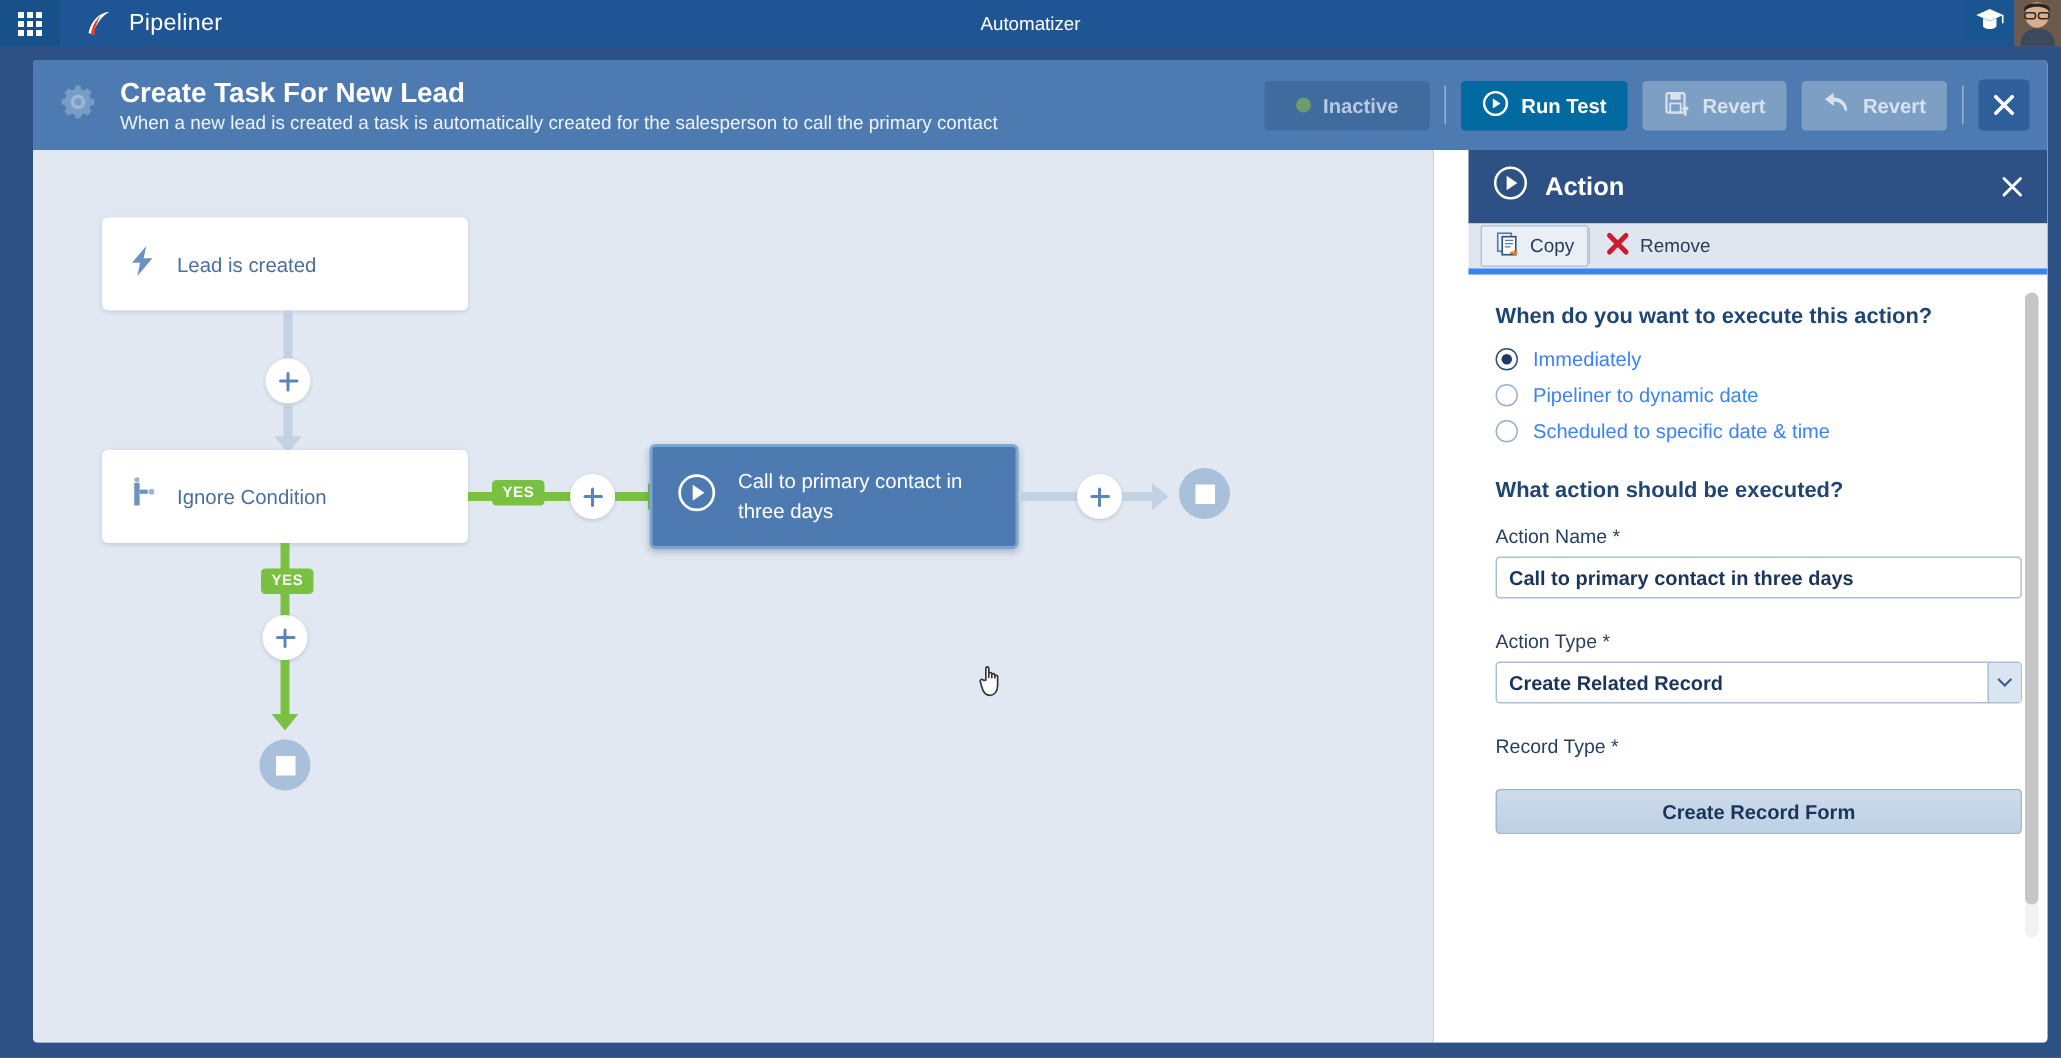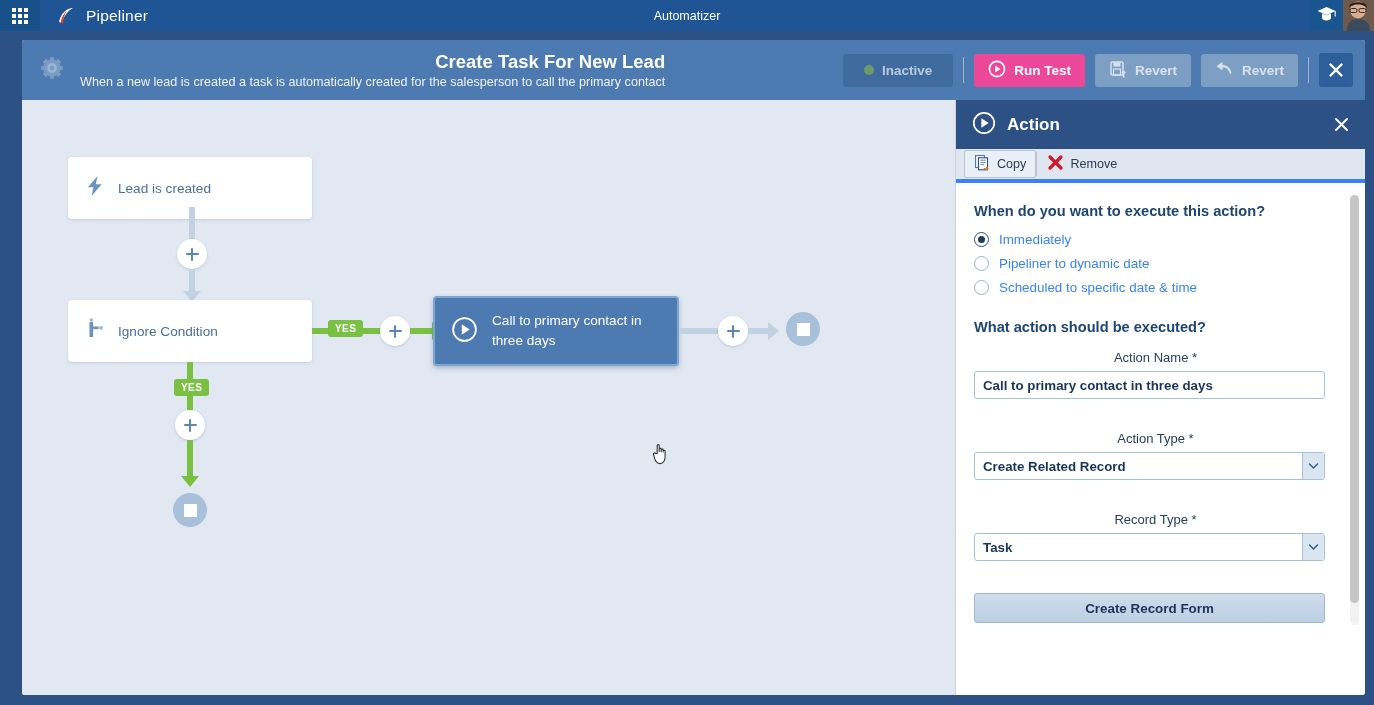--- a/index.html
+++ b/index.html
@@ -62,41 +62,41 @@
     background: #e2e8f2;
     border-radius: 3px; overflow: hidden;
   }
 
   
   .page-header {
     position: relative; height: 60px; background: #4d7ab0;
     display: flex; align-items: center; padding: 0 12px 0 16px;
   }
   .gear-icon { flex: 0 0 auto; margin-right: 14px; }
-  .header-text { flex: 0 0 auto; text-align: right; }
+  .header-text { flex: 0 0 auto; }
   .header-title {
     color: #ffffff; font-size: 18.5px; font-weight: bold; line-height: 1.25;
   }
   .header-sub { color: #eef3f9; font-size: 12.6px; line-height: 1.3; margin-top: 1px; }
   .header-actions {
     margin-left: auto; display: flex; align-items: center; gap: 10px;
   }
   .btn {
     height: 33px; border-radius: 3px; display: flex; align-items: center;
     gap: 8px; padding: 0 14px; font-size: 13.5px; font-weight: bold;
     border: none; cursor: pointer; white-space: nowrap;
     font-family: "Liberation Sans", sans-serif;
   }
   .btn-inactive {
     background: #3f6b9f; color: #b9cade; font-weight: bold;
     width: 110px; justify-content: center;
   }
   .dot { width: 10px; height: 10px; border-radius: 50%; background: #6f9a6a; }
   .divider-v { width: 1px; height: 26px; background: #9ab4d2; }
-  .btn-run { background: #ec4899; color: #ffffff; }
+  .btn-run { background: #0369a1; color: #ffffff; }
   .btn-publish, .btn-revert { background: #7e9fc4; color: #d7e2ee; }
   .btn-close {
     width: 34px; height: 34px; background: #2f5f9b; border-radius: 3px;
     display: flex; align-items: center; justify-content: center; cursor: pointer;
   }
 
   
   .body-split { position: relative; height: 595px; }
   .canvas {
     position: absolute; left: 0; top: 0; width: 933px; height: 595px;
@@ -145,21 +145,21 @@
   }
   .arrow-r {
     position: absolute; width: 0; height: 0;
     border-top: 9px solid transparent; border-bottom: 9px solid transparent;
   }
   .cursor-hand { position: absolute; pointer-events: none; }
 
   
   .panel {
     position: absolute; right: 0; top: 0; width: 410px; height: 595px;
-    background: #ffffff; border-left: 1px solid #c9d4e2;
+    background: #ffffff; border-left: 1px solid #c9d4e2; padding-left: 23px;
   }
   .panel-head {
     height: 49px; background: #2d5185; display: flex; align-items: center;
     padding: 0 10px 0 16px;
   }
   .panel-title { color: #ffffff; font-size: 17px; font-weight: bold; margin-left: 11px; }
   .panel-close {
     margin-left: auto; width: 28px; height: 28px; border-radius: 2px;
     display: flex; align-items: center; justify-content: center; cursor: pointer;
   }
@@ -201,21 +201,21 @@
     background: #ffffff; font-size: 13.3px; font-weight: bold; color: #1b3459;
     padding: 0 8px; display: flex; align-items: center;
     font-family: "Liberation Sans", sans-serif;
   }
   .select { position: relative; padding-right: 26px; cursor: pointer; }
   .select-arrow {
     position: absolute; right: 0; top: 0; width: 22px; height: 26px;
     background: #d9e6f2; border-left: 1px solid #a9c0d8;
     display: flex; align-items: center; justify-content: center;
   }
-  .field-group { margin-bottom: 32px; text-align: center; }
+  .field-group { margin-bottom: 21px; }
   .create-btn {
     width: 351px; height: 30px; border: 1px solid #9fb6d0; border-radius: 3px;
     background: linear-gradient(#cfdceb, #bcd0e4);
     font-size: 13.4px; font-weight: bold; color: #1b3459;
     display: flex; align-items: center; justify-content: center; cursor: pointer;
     font-family: "Liberation Sans", sans-serif;
   }
   .scrollbar-track {
     position: absolute; right: 6px; top: 12px; width: 9px; height: 430px;
     background: #f2f2f2; border-radius: 5px;
@@ -329,21 +329,21 @@
           <path d="M3.5 3.5 L14.5 14.5 M14.5 3.5 L3.5 14.5" stroke="#ffffff" stroke-width="2.4" stroke-linecap="round"></path>
         </svg>
       </div>
     </div>
   </div>
 
   <div class="body-split">
 
     <div class="canvas">
 
-      <div class="node" style="left:46px; top:57px; width:244px; height:62px;">
+      <div class="node" style="left:46px; top:45px; width:244px; height:62px;">
         <span>
           <svg width="18" height="22" viewBox="0 0 18 22">
             <path d="M11.5 1 L2 12.2 L7.4 12.2 L5.6 21 L15.6 9.2 L9.8 9.2 Z" fill="#6e92bf"></path>
           </svg>
         </span>
         <span class="node-label">Lead is created</span>
       </div>
 
       <div class="conn" style="left:167px; top:107px; width:6px; height:32px;"></div>
       <div class="plus-node" style="left:155px; top:139px;"></div>
@@ -474,28 +474,20 @@
             <span class="select-arrow">
               <svg width="11" height="8" viewBox="0 0 11 8">
                 <path d="M1.5 2 L5.5 6 L9.5 2" fill="none" stroke="#3a5f8c" stroke-width="1.5" stroke-linecap="round"></path>
               </svg>
             </span>
           </div>
         </div>
 
         <div class="field-group">
           <div class="field-label">Record Type *</div>
-          <div class="select">
-            <span>Task</span>
-            <span class="select-arrow">
-              <svg width="11" height="8" viewBox="0 0 11 8">
-                <path d="M1.5 2 L5.5 6 L9.5 2" fill="none" stroke="#3a5f8c" stroke-width="1.5" stroke-linecap="round"></path>
-              </svg>
-            </span>
-          </div>
         </div>
 
         <div class="create-btn">Create Record Form</div>
 
         <div class="scrollbar-track">
           <div class="scrollbar-thumb"></div>
         </div>
       </div>
     </div>
 

